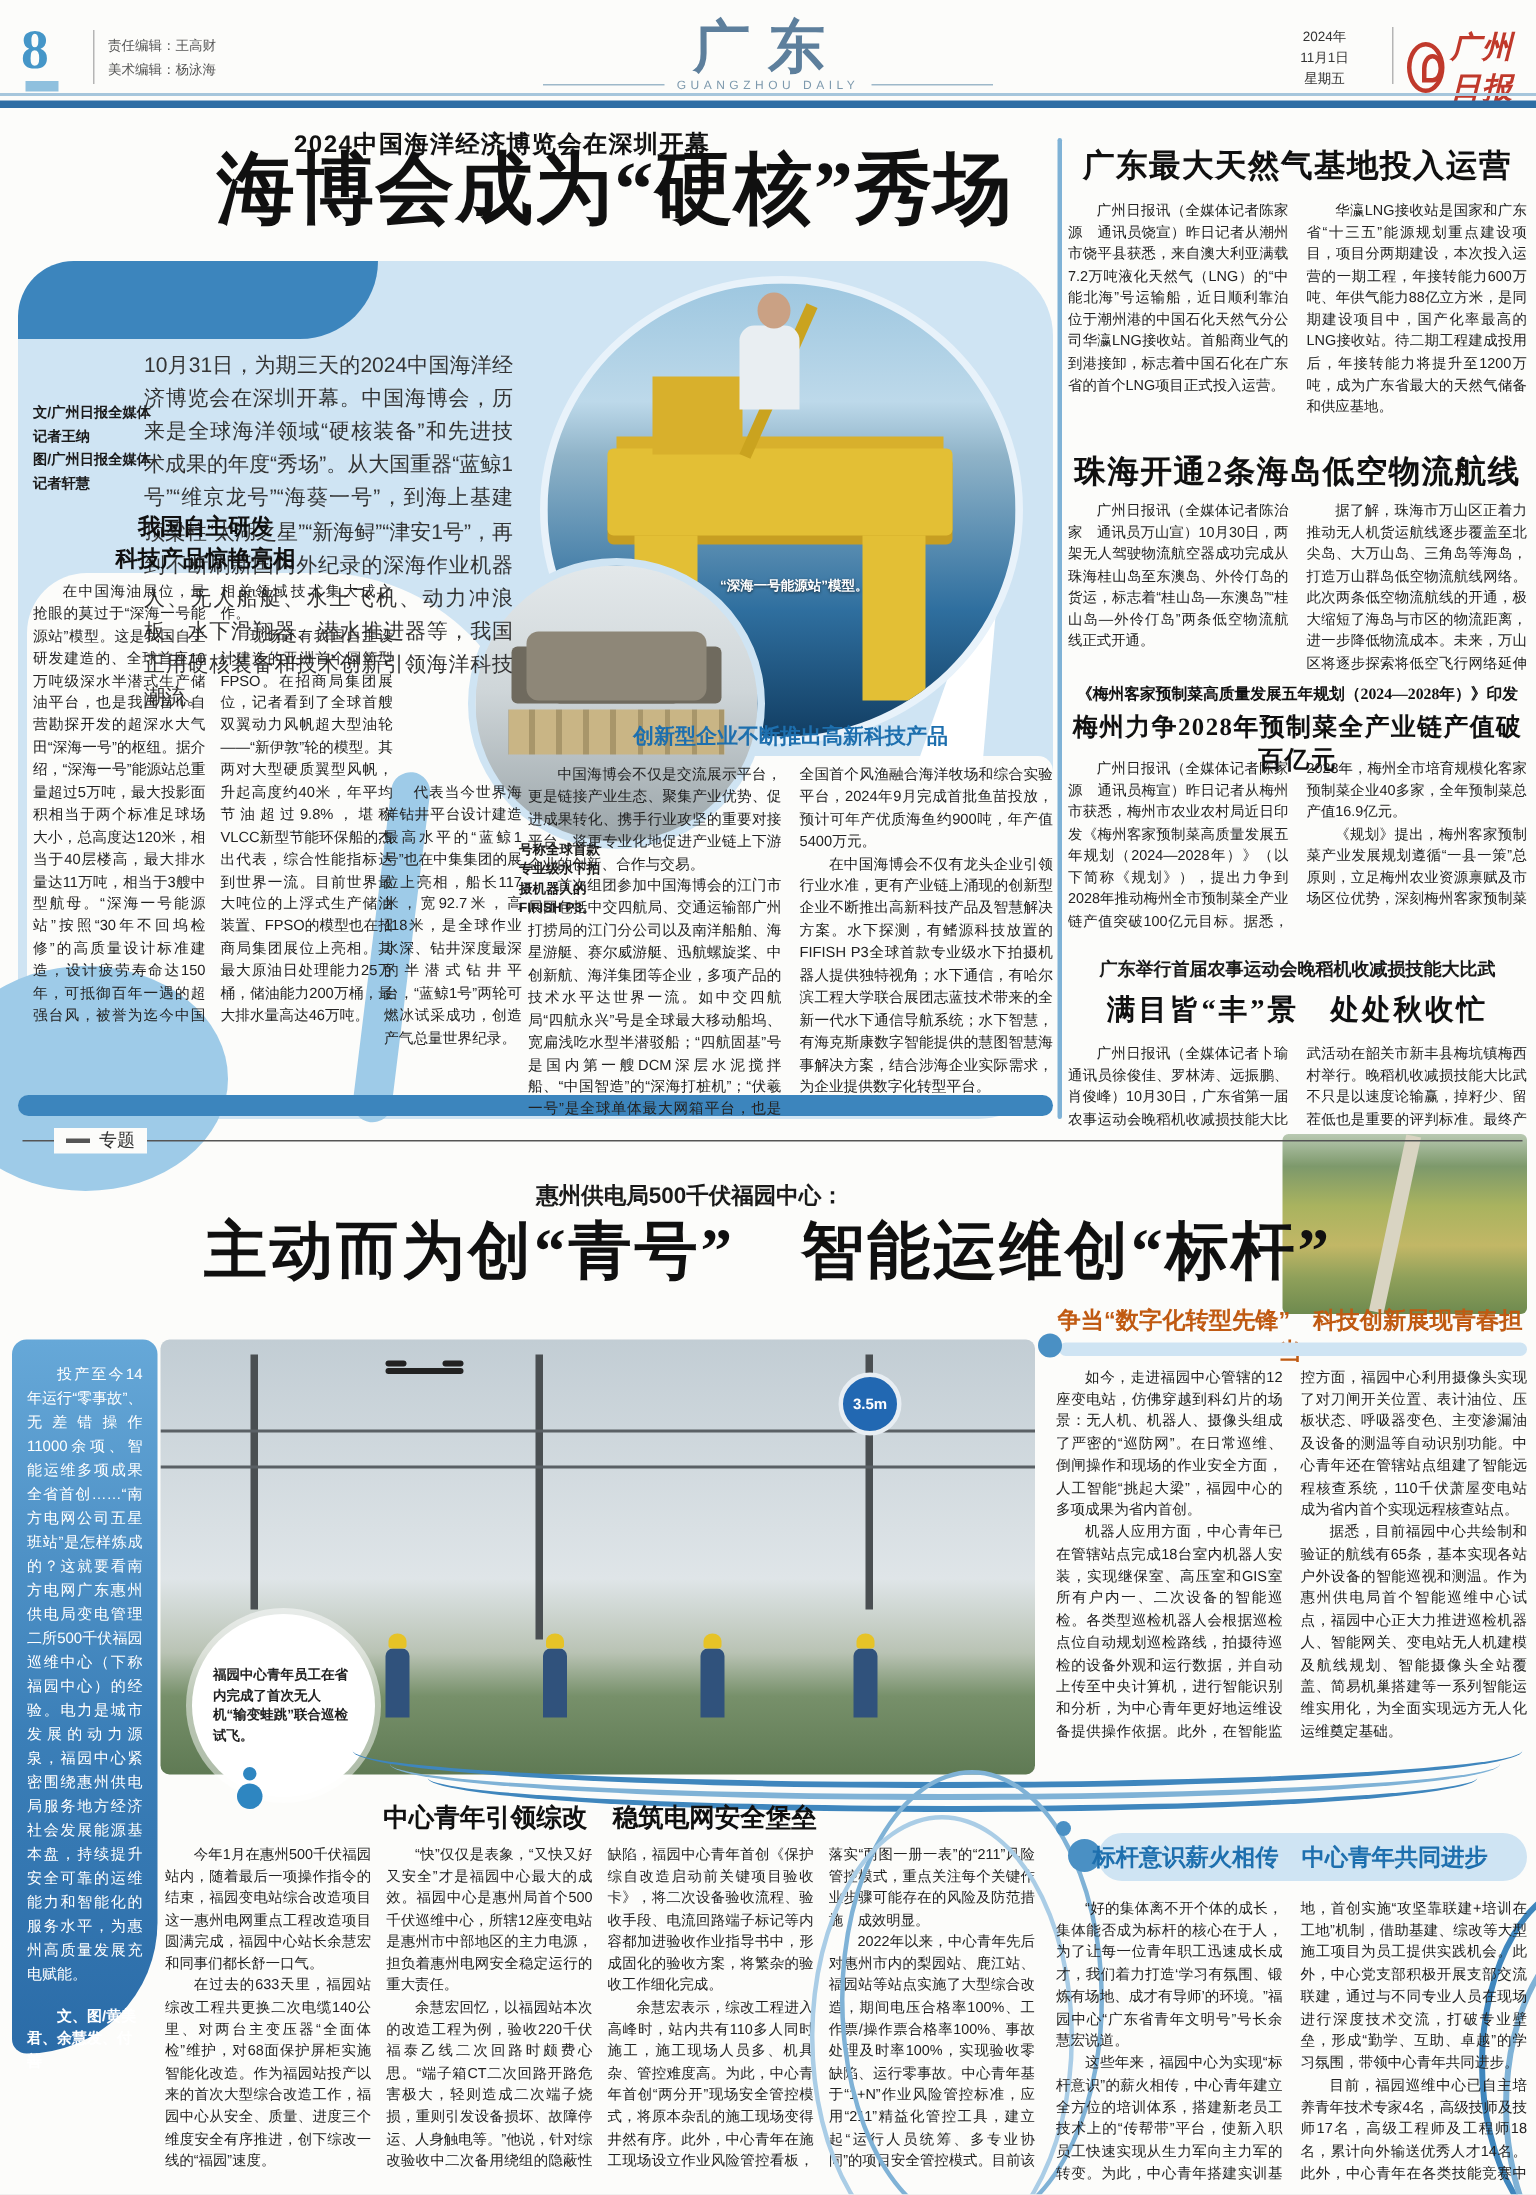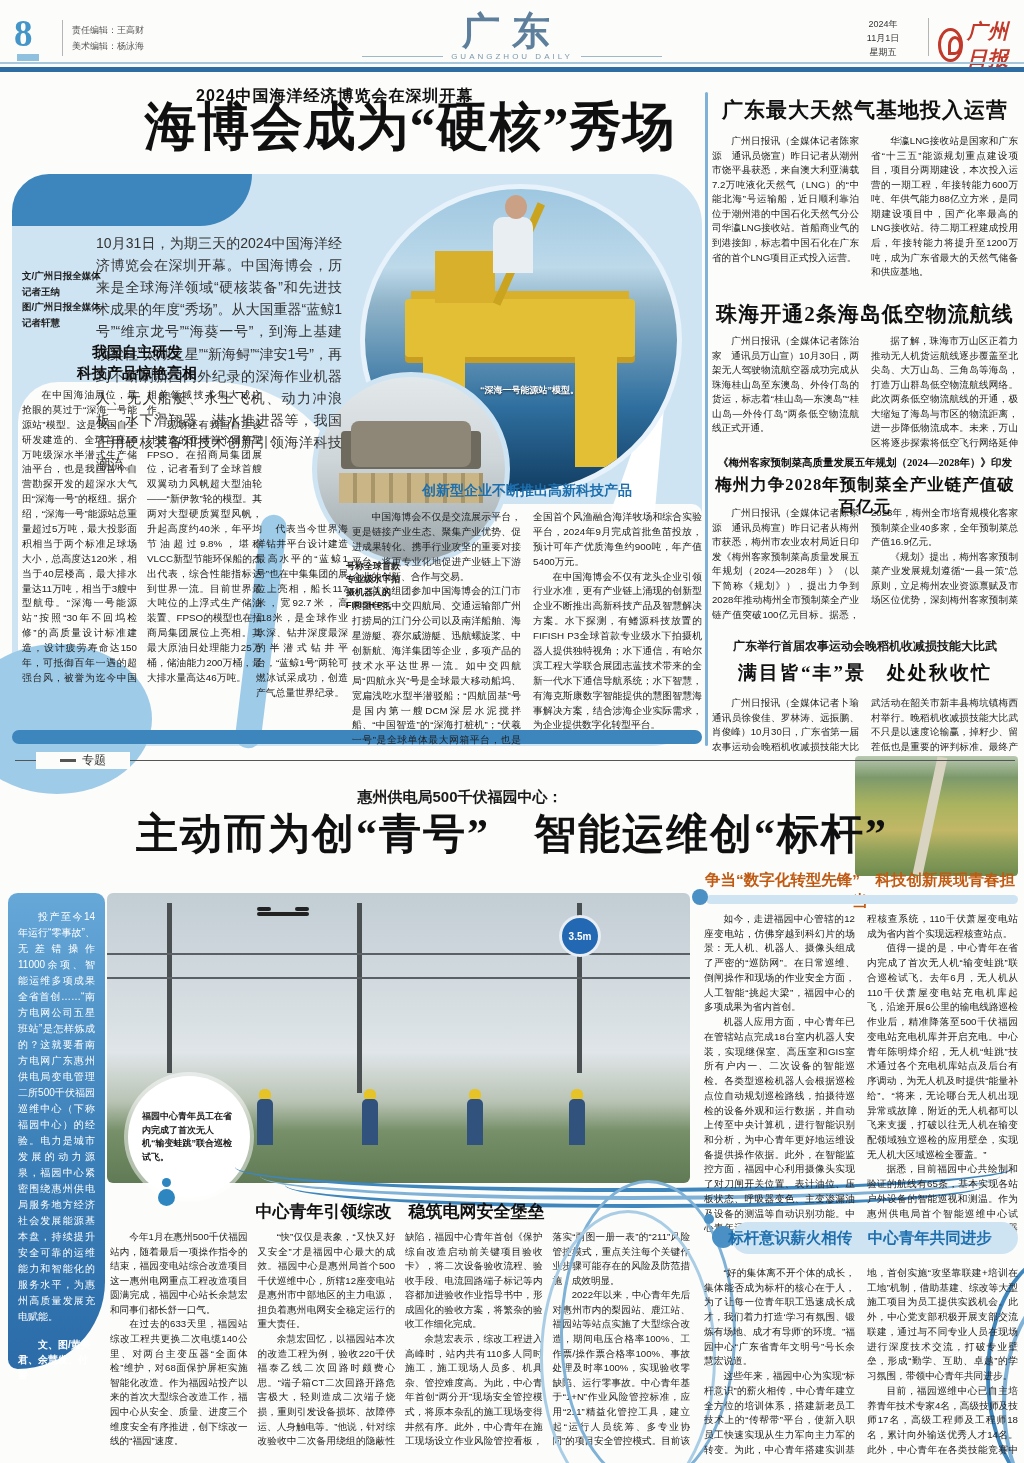--- a/index.html
+++ b/index.html
@@ -82,21 +82,21 @@
   .ra-body{left:712px;width:306px;font-size:9.6px;}
   #a3-kicker{left:706px;top:456px;width:318px;font-size:10.5px;}
   #a3-headline{font-size:16.5px;}
   #a4-kicker{left:712px;top:638px;width:306px;font-size:12px;}
   #a4-headline{font-size:19px;letter-spacing:2px;}
   #photo-rice{left:855px;top:756px;width:163px;height:120px;border-radius:4px;overflow:hidden;
               background:linear-gradient(180deg,#b9c9b2 0%,#7d996b 18%,#a9b35f 40%,#c2b766 62%,#8fa05a 80%,#6e8a4f 100%);}
   #photo-rice .road{left:70px;top:0;width:10px;height:120px;background:#d9d4c2;transform:rotate(12deg);}
   
   #sp-line{left:15px;top:760px;width:1000px;height:1px;background:#555;}
-  #sp-tag{left:36px;top:752px;background:#fcfcfa;padding:0 24px;font-size:12px;color:#333;
+  #sp-tag{left:36px;top:752px;background:#fcfcfa;padding:0 8px;font-size:12px;color:#333;
           display:flex;align-items:center;gap:6px;}
   #sp-tag .dash{width:16px;height:3px;background:#555;}
   
   #sp-kicker{left:0;top:788px;width:920px;font-size:15px;}
   #sp-headline{left:12px;top:806px;width:1000px;font-size:42px;letter-spacing:2px;}
   #sidebar{left:8px;top:893px;width:97px;height:476px;border-radius:10px 10px 90px 10px;
            background:linear-gradient(180deg,#66a8d8 0%,#3b7fb8 55%,#2b6ca8 100%);
            padding:16px 10px;box-sizing:border-box;color:#fff;}
   #sidebar-text{font-size:10px;line-height:1.6;text-align:justify;text-indent:2em;}
   #sidebar-byline{margin-top:12px;font-size:10px;font-weight:bold;line-height:1.5;text-indent:2em;}
@@ -319,21 +319,20 @@
       <p>余慧宏表示，综改工程进入高峰时，站内共有110多人同时施工，施工现场人员多、机具杂、管控难度高。为此，中心青年首创“两分开”现场安全管控模式，将原本杂乱的施工现场变得井然有序。此外，中心青年在施工现场设立作业风险管控看板，落实“两图一册一表”的“211”风险管控模式，重点关注每个关键作业步骤可能存在的风险及防范措施，成效明显。</p>
       <p>2022年以来，中心青年先后对惠州市内的梨园站、鹿江站、福园站等站点实施了大型综合改造，期间电压合格率100%、工作票/操作票合格率100%、事故处理及时率100%，实现验收零缺陷、运行零事故。中心青年基于“1+N”作业风险管控标准，应用“211”精益化管控工具，建立起“运行人员统筹、多专业协同”的项目安全管控模式。目前该管控模式已在惠州供电局各个大型施工项目中推广应用，取得良好的反馈。此外中心青年每周至少组织开展一次全员安全活动，学习最新的安全生产文件及事故案例，凝聚安全共识，促进安全生产。</p>
     </div>
 
   <div class="abs" id="sub2-headline">争当“数字化转型先锋”　科技创新展现青春担当</div>
   <div class="abs" id="band2"></div>
   <div class="abs" id="dot2"></div>
   <div class="abs b cols2" id="sub2-body">
       <p>如今，走进福园中心管辖的12座变电站，仿佛穿越到科幻片的场景：无人机、机器人、摄像头组成了严密的“巡防网”。在日常巡维、倒闸操作和现场的作业安全方面，人工智能“挑起大梁”，福园中心的多项成果为省内首创。</p>
       <p>机器人应用方面，中心青年已在管辖站点完成18台室内机器人安装，实现继保室、高压室和GIS室所有户内一、二次设备的智能巡检。各类型巡检机器人会根据巡检点位自动规划巡检路线，拍摄待巡检的设备外观和运行数据，并自动上传至中央计算机，进行智能识别和分析，为中心青年更好地运维设备提供操作依据。此外，在智能监控方面，福园中心利用摄像头实现了对刀闸开关位置、表计油位、压板状态、呼吸器变色、主变渗漏油及设备的测温等自动识别功能。中心青年还在管辖站点组建了智能远程核查系统，110千伏萧屋变电站成为省内首个实现远程核查站点。</p>
-      <p>值得一提的是，中心青年在省内完成了首次无人机“输变蛙跳”联合巡检试飞。去年6月，无人机从110千伏萧屋变电站充电机库起飞，沿途开展6公里的输电线路巡检作业后，精准降落至500千伏福园变电站充电机库并开启充电。中心青年陈明烽介绍，无人机“蛙跳”技术通过各个充电机库站点及后台有序调动，为无人机及时提供“能量补给”。“将来，无论哪台无人机出现异常或故障，附近的无人机都可以飞来支援，打破以往无人机在输变配领域独立巡检的应用壁垒，实现无人机大区域巡检全覆盖。”</p>
       <p>据悉，目前福园中心共绘制和验证的航线有65条，基本实现各站户外设备的智能巡视和测温。作为惠州供电局首个智能巡维中心试点，福园中心正大力推进巡检机器人、智能网关、变电站无人机建模及航线规划、智能摄像头全站覆盖、简易机巢搭建等一系列智能运维实用化，为全面实现远方无人化运维奠定基础。</p>
     </div>
 
   <div class="abs" id="arc1"></div>
   <div class="abs" id="arc2"></div>
   <div class="abs" id="band3"></div>
   <div class="abs" id="dot3a"></div>
   <div class="abs" id="dot3b"></div>
   <div class="abs" id="sub3-headline">标杆意识薪火相传　中心青年共同进步</div>
   <div class="abs b cols2" id="sub3-body">

